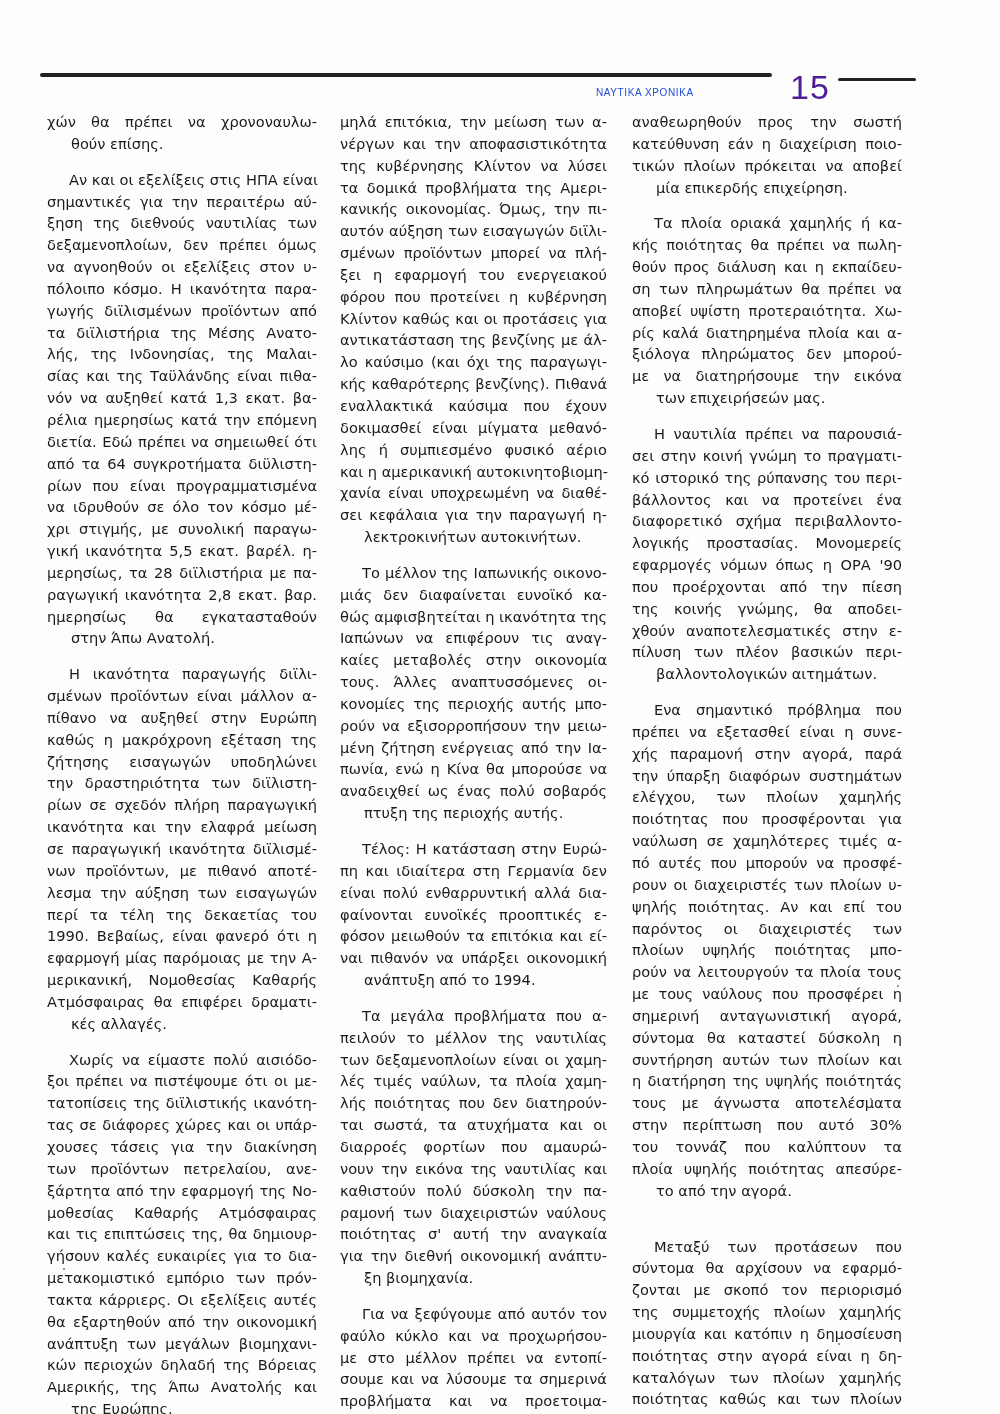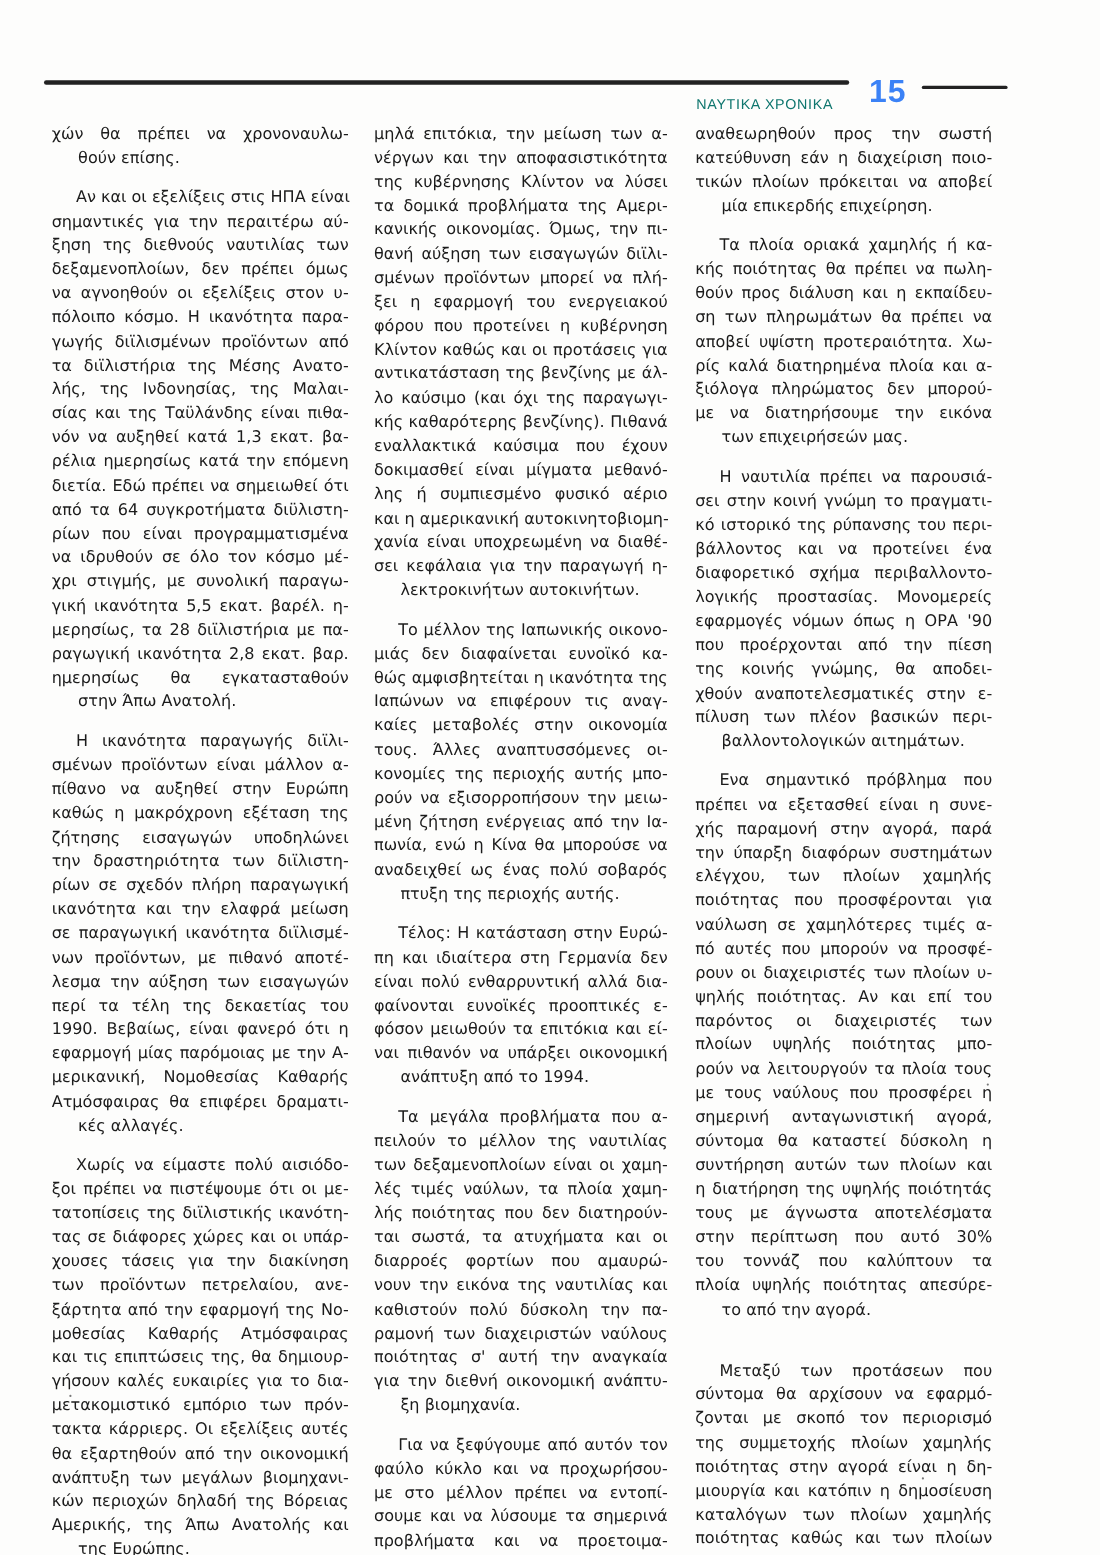--- a/index.html
+++ b/index.html
@@ -2,23 +2,23 @@
 <html><head>
 <meta charset="utf-8">
 <style>
   html, body { margin: 0; padding: 0; background: #ffffff; }
   body { width: 1000px; height: 1414px; position: relative; overflow: hidden;
          font-family: "DejaVu Sans", sans-serif; color: #1b1b1b; }
   .page { position: absolute; left: 0; top: 0; width: 1000px; height: 1414px; background: #fdfdfc; }
   .rule-left { position: absolute; left: 40px; top: 73px; width: 732px; height: 4px; background: #222; border-radius: 2px; }
   .rule-right { position: absolute; left: 838px; top: 78px; width: 78px; height: 3px; background: #222; border-radius: 2px; }
   .page-num { position: absolute; left: 790px; top: 68px; font-family: "Liberation Sans", sans-serif;
-              font-weight: bold; font-size: 29px; letter-spacing: 1px; color: #3b82f6; }
-  .running-head { position: absolute; left: 633px; top: 87px; font-family: "Liberation Sans", sans-serif;
-                  font-size: 13px; letter-spacing: 0.6px; color: #0f766e; }
+              font-weight: normal; font-size: 34px; letter-spacing: 1px; color: #4c1d95; }
+  .running-head { position: absolute; left: 596px; top: 87px; font-family: "Liberation Sans", sans-serif;
+                  font-size: 10px; letter-spacing: 0.6px; color: #1d4ed8; }
   .col { position: absolute; top: 111px; font-size: 14.6px; line-height: 21.85px; }
   .col-left { left: 47px; width: 270px; }
   .col-mid { left: 340px; width: 267px; }
   .col-right { left: 632px; width: 270px; }
   .ln { display: block; white-space: nowrap; text-align: justify; text-align-last: justify; height: 21.85px; overflow: visible; }
   .ln.last { text-align-last: left; margin-left: 24px; }
   .ln.ind { padding-left: 22px; }
   .gap { display: block; height: 14px; }
   .biggap { display: block; height: 34px; }
   .speck { position: absolute; width: 2px; height: 2px; background: #777; border-radius: 1px; }
@@ -103,21 +103,21 @@
         <span class="ln last last">της Ευρώπης.</span>
       </div>
     </div>
   <div class="col col-mid">
       <div>
         <span class="ln">μηλά επιτόκια, την μείωση των α-</span>
         <span class="ln">νέργων και την αποφασιστικότητα</span>
         <span class="ln">της κυβέρνησης Κλίντον να λύσει</span>
         <span class="ln">τα δομικά προβλήματα της Αμερι-</span>
         <span class="ln">κανικής οικονομίας. Όμως, την πι-</span>
-        <span class="ln">θανή αύξηση των εισαγωγών διϊλι-</span>
+        <span class="ln">αυτόν αύξηση των εισαγωγών διϊλι-</span>
         <span class="ln">σμένων προϊόντων μπορεί να πλή-</span>
         <span class="ln">ξει η εφαρμογή του ενεργειακού</span>
         <span class="ln">φόρου που προτείνει η κυβέρνηση</span>
         <span class="ln">Κλίντον καθώς και οι προτάσεις για</span>
         <span class="ln">αντικατάσταση της βενζίνης με άλ-</span>
         <span class="ln">λο καύσιμο (και όχι της παραγωγι-</span>
         <span class="ln">κής καθαρότερης βενζίνης). Πιθανά</span>
         <span class="ln">εναλλακτικά καύσιμα που έχουν</span>
         <span class="ln">δοκιμασθεί είναι μίγματα μεθανό-</span>
         <span class="ln">λης ή συμπιεσμένο φυσικό αέριο</span>
@@ -235,22 +235,22 @@
         <span class="ln">του τοννάζ που καλύπτουν τα</span>
         <span class="ln">πλοία υψηλής ποιότητας απεσύρε-</span>
         <span class="ln last last">το από την αγορά.</span>
       </div>
       <span class="biggap"></span>
       <div>
         <span class="ln ind">Μεταξύ των προτάσεων που</span>
         <span class="ln">σύντομα θα αρχίσουν να εφαρμό-</span>
         <span class="ln">ζονται με σκοπό τον περιορισμό</span>
         <span class="ln">της συμμετοχής πλοίων χαμηλής</span>
+        <span class="ln">μιουργία και κατόπιν η δημοσίευση</span>
         <span class="ln">ποιότητας στην αγορά είναι η δη-</span>
-        <span class="ln">μιουργία και κατόπιν η δημοσίευση</span>
         <span class="ln">καταλόγων των πλοίων χαμηλής</span>
         <span class="ln">ποιότητας καθώς και των πλοίων</span>
         <span class="ln">που τηρούν τις προδιαγραφές υψη-</span>
       </div>
     </div>
 
   <span class="speck" style="left:63px;top:1268px"></span>
   <span class="speck" style="left:897px;top:985px"></span>
   <span class="speck" style="left:870px;top:1098px"></span>
   <span class="speck" style="left:838px;top:1343px"></span>

